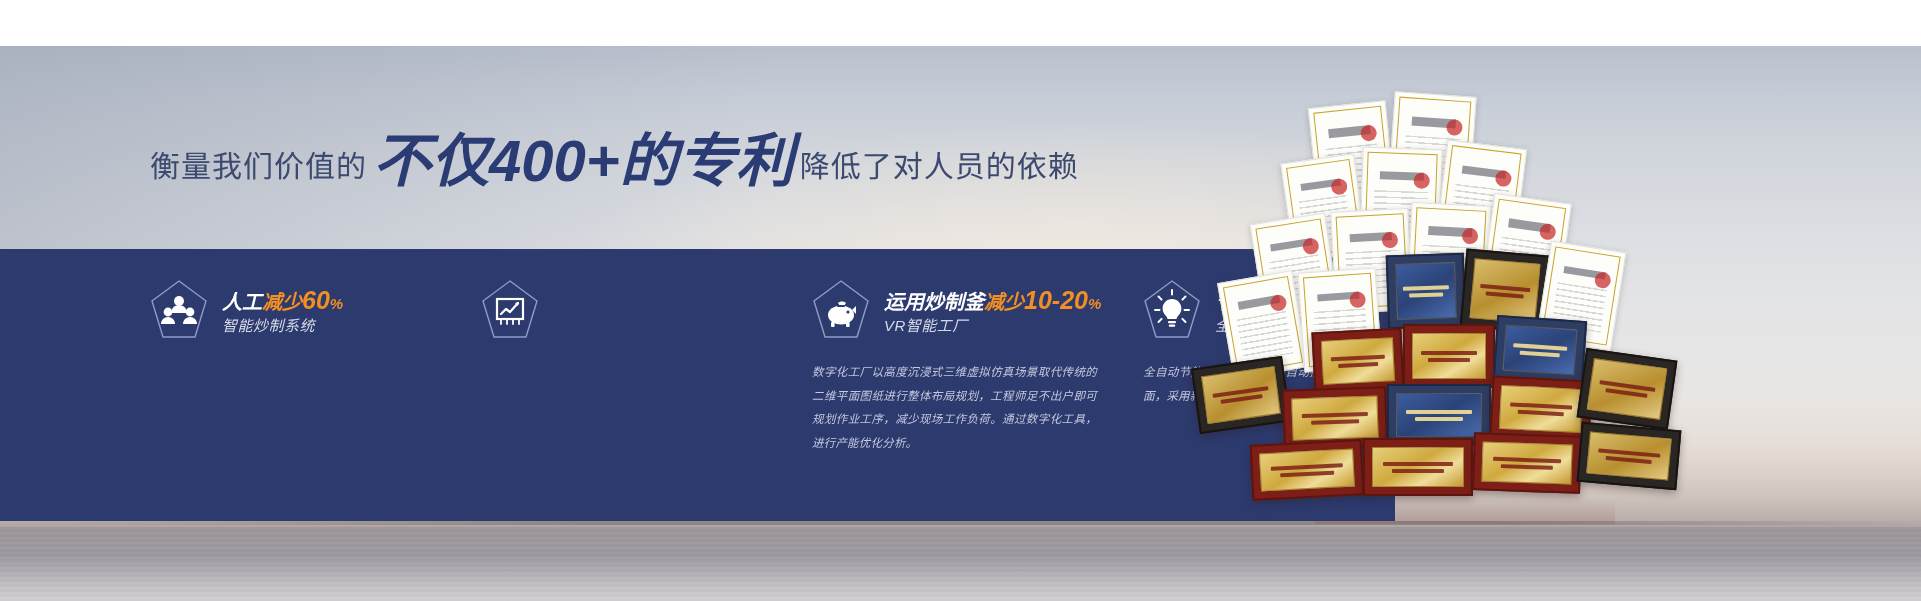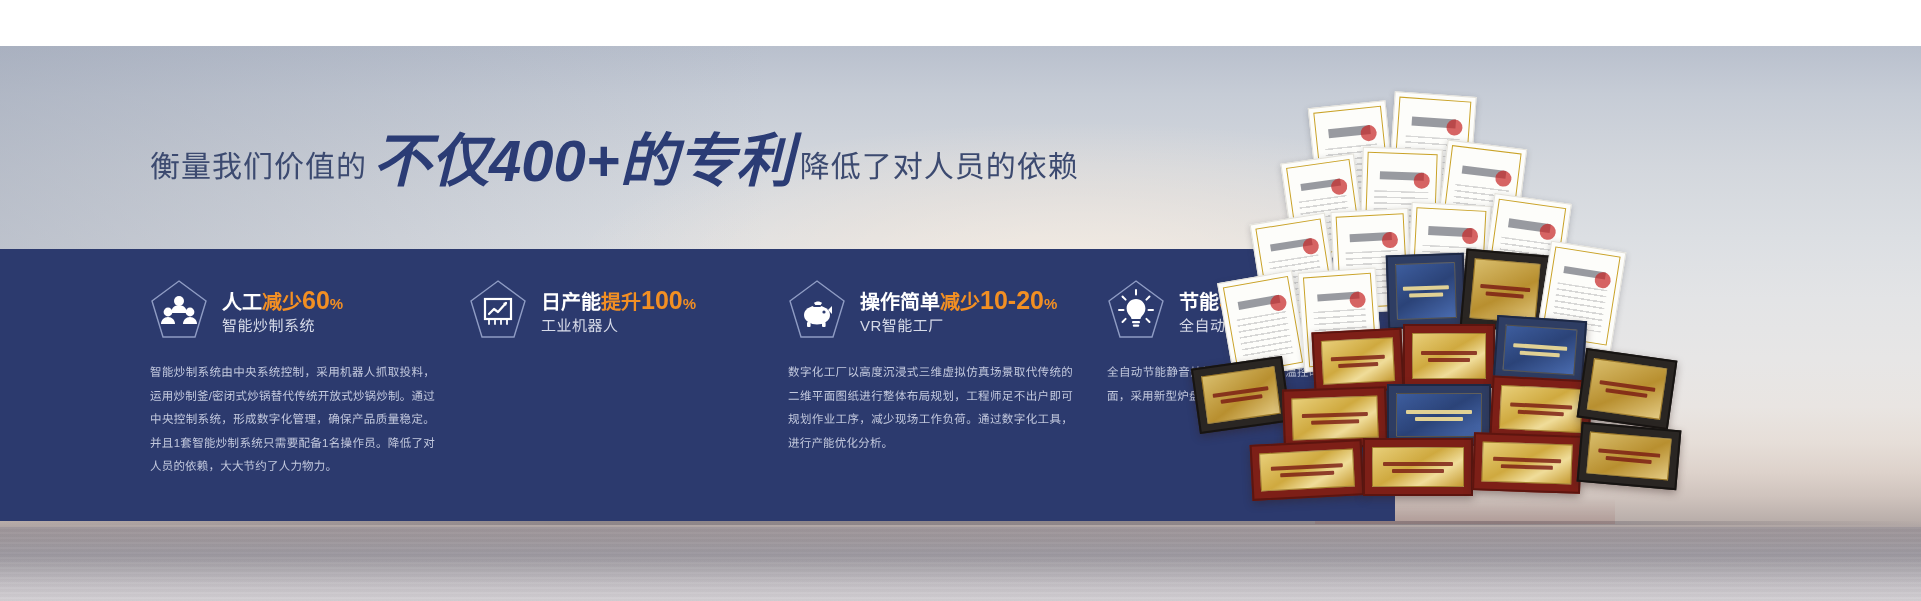--- a/index.html
+++ b/index.html
@@ -114,21 +114,22 @@
     height:272px;
     background:#2c3a6e;
   }
   .panel-inner{
     position:absolute;
     left:150px;
     top:30px;
     right:28px;
     bottom:14px;
     display:flex;
-    gap:4px;
+    gap:16px;
+    font-style:italic;
   }
   .card{
     width:315px;
     flex:0 0 315px;
     box-sizing:border-box;
     padding-right:24px;
   }
   .card-head{
     display:flex;
     align-items:center;
@@ -452,64 +453,59 @@
                 <circle cx="40" cy="33" r="4.4"></circle>
                 <path d="M33 45c0-3.9 3.1-7 7-7s7 3.1 7 7z"></path>
               </g>
             </svg>
           </span>
           <div class="card-titles">
             <div class="card-title"><span>人工</span><span class="accent">减少</span><span class="num">60</span><span class="pct">%</span></div>
             <div class="card-sub">智能炒制系统</div>
           </div>
         </div>
-        <div class="card-body">智能炒制系统由中央系统控制，采用机器人抓取投料，运用炒制釜/密闭式炒锅替代传统开放式炒锅炒制。通过中央控制系统，形成数字化管理，确保产品质量稳定。并且1套智能炒制系统只需要配备1名操作员。降低了对人员的依赖，大大节约了人力物力。</div>
       </div>
 
       <div class="card">
         <div class="card-head">
           <span class="hexwrap">
             <svg width="58" height="62" viewBox="0 0 58 62">
               <polygon points="29,2 56,22 45,58 13,58 2,22" fill="none" stroke="#8f9cc4" stroke-width="1.4"></polygon>
               <rect x="16" y="20" width="26" height="20" fill="none" stroke="#ffffff" stroke-width="2.2"></rect>
               <polyline points="20,35 25,30 29,33 37,24" fill="none" stroke="#ffffff" stroke-width="2.2" stroke-linecap="round" stroke-linejoin="round"></polyline>
               <polygon points="34,24 38,23 37,27" fill="#ffffff"></polygon>
               <g stroke="#ffffff" stroke-width="1.8" stroke-linecap="round">
                 <line x1="20" y1="41" x2="20" y2="45"></line>
                 <line x1="26" y1="41" x2="26" y2="45"></line>
                 <line x1="32" y1="41" x2="32" y2="45"></line>
                 <line x1="38" y1="41" x2="38" y2="45"></line>
               </g>
             </svg>
           </span>
-          <div class="card-titles">
-            <div class="card-title"><span>日产能</span><span class="accent">提升</span><span class="num">100</span><span class="pct">%</span></div>
-            <div class="card-sub">工业机器人</div>
-          </div>
         </div>
       </div>
 
       <div class="card">
         <div class="card-head">
           <span class="hexwrap">
             <svg width="58" height="62" viewBox="0 0 58 62">
               <polygon points="29,2 56,22 45,58 13,58 2,22" fill="none" stroke="#8f9cc4" stroke-width="1.4"></polygon>
               <g fill="#ffffff">
                 <ellipse cx="29" cy="36" rx="13" ry="9.5"></ellipse>
                 <path d="M40 31l4-4v8z"></path>
                 <rect x="19" y="43" width="3.6" height="5" rx="1"></rect>
                 <rect x="34" y="43" width="3.6" height="5" rx="1"></rect>
                 <path d="M26 24c2-2 6-2 8 0l-2 3h-4z"></path>
               </g>
               <circle cx="36" cy="33" r="1.6" fill="#2c3a6e"></circle>
               <rect x="25" y="26" width="8" height="2" rx="1" fill="#2c3a6e"></rect>
             </svg>
           </span>
           <div class="card-titles">
-            <div class="card-title"><span>操作简单</span><span class="accent">减少</span><span class="num">10-20</span><span class="pct">%</span></div>
+            <div class="card-title"><span>运用炒制釜</span><span class="accent">减少</span><span class="num">10-20</span><span class="pct">%</span></div>
             <div class="card-sub">VR智能工厂</div>
           </div>
         </div>
         <div class="card-body">数字化工厂以高度沉浸式三维虚拟仿真场景取代传统的二维平面图纸进行整体布局规划，工程师足不出户即可规划作业工序，减少现场工作负荷。通过数字化工具，进行产能优化分析。</div>
       </div>
 
       <div class="card">
         <div class="card-head">
           <span class="hexwrap">
             <svg width="58" height="62" viewBox="0 0 58 62">

